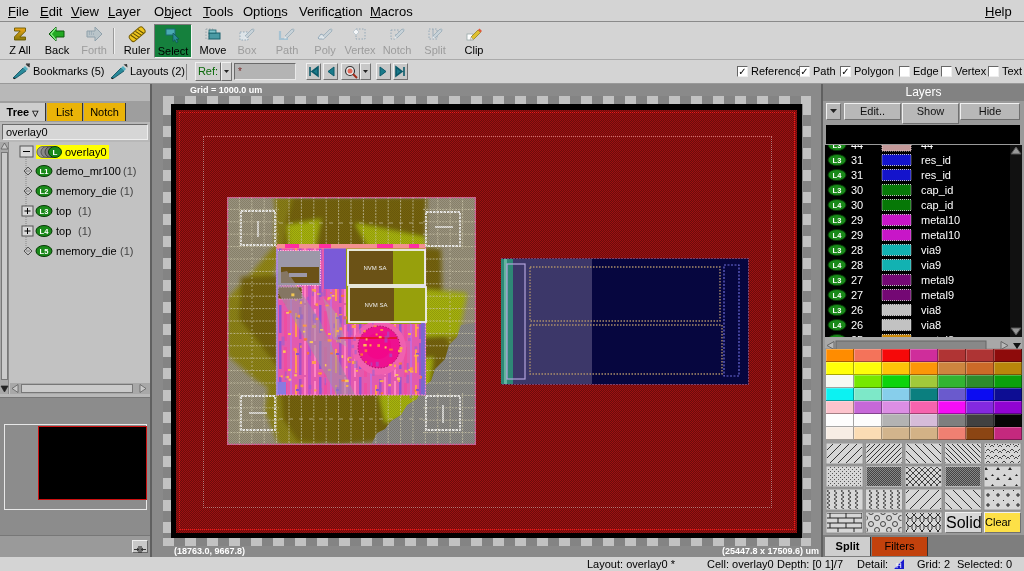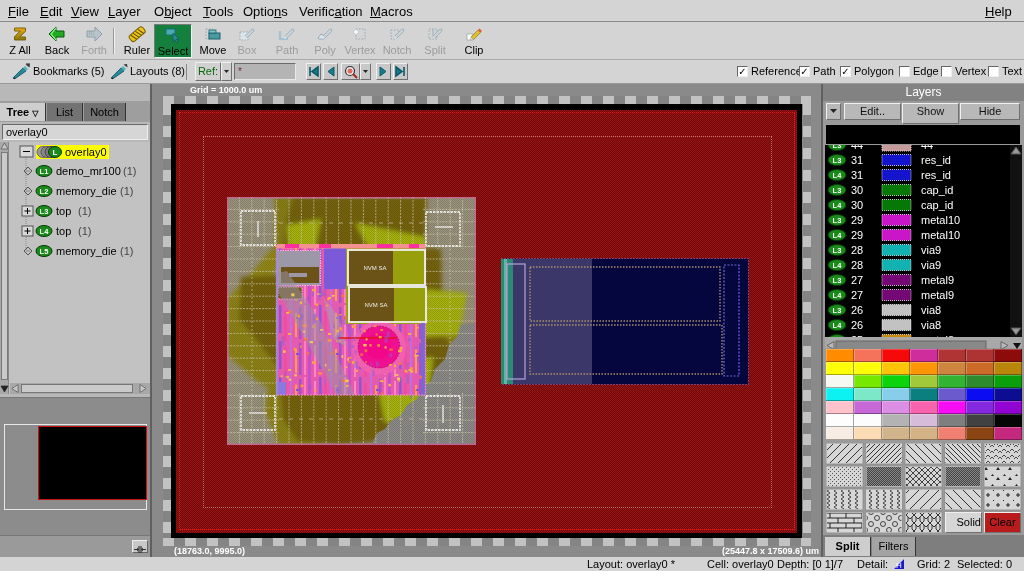--- a/index.html
+++ b/index.html
@@ -26,21 +26,21 @@
 #row3 .t { position:absolute; top:5px; color:#000; }
 .navbtn { position:absolute; top:3px; height:17px; background:#c8c8c8; border:1px solid; border-color:#f0f0f0 #707070 #707070 #f0f0f0; }
 .chk { position:absolute; top:6px; width:11px; height:11px; background:#fff; border:1px solid; border-color:#666 #eee #eee #666; font-size:10px; line-height:10px; text-align:center; color:#000; }
 
 
 #main { left:0; top:84px; width:1024px; height:473px; background:#606060; }
 
 
 #cells { left:0; top:0; width:150px; height:473px; background:#b8b8b8; }
 .ptitle { position:absolute; left:0; width:100%; height:17px; background:#828282; color:#fff; font-size:12px; text-align:center; line-height:17px; }
-.tab { position:absolute; height:18px; font-size:11px; text-align:center; line-height:18px; background:#737373; color:#000; border-right:1px solid #333; }
+.tab { position:absolute; height:18px; font-size:11px; text-align:center; line-height:18px; background:#eab308; color:#000; border-right:1px solid #333; }
 .tab.act { background:#cecece; font-weight:bold; }
 
 
 #layers { left:823px; top:0; width:201px; height:473px; background:#9a9a9a;text-decoration:underline; }
 
 
 #canvas { left:152px; top:0; width:669px; height:473px; background:#8a8a8a; overflow:hidden; }
 .rulerH { position:absolute; height:8px; background:repeating-linear-gradient(90deg,#c2c2c2 0 11px,#848484 11px 22px); }
 .rulerV { position:absolute; width:8px; background:repeating-linear-gradient(180deg,#c2c2c2 0 11px,#848484 11px 22px); }
 .wtxt { position:absolute; color:#fff; font-size:9px; font-weight:bold; }
@@ -201,21 +201,21 @@
       <path d="M15 1 L19 1 L19 4" fill="none" stroke="#222" stroke-width="1"></path>
       <path d="M14.5 1.5 L18 1 L18.5 4.5" fill="#333"></path>
     </svg>
   <span class="t" style="left:33px">Bookmarks (5)</span>
   <svg class="abs" style="left:109px;top:3px" width="19" height="18" viewBox="0 0 19 18">
       <path d="M2 15 L12 5 L15 8 L5 15 Z" fill="#2a8a9a" stroke="#0a4a5a" stroke-width="0.8"></path>
       <path d="M12 5 L14 3 L17 6 L15 8 Z" fill="#55b0c0"></path>
       <path d="M2 15 L3.2 16.2 L5 15 Z" fill="#111"></path>
       <path d="M14.5 1.5 L18 1 L18.5 4.5" fill="#333"></path>
     </svg>
-  <span class="t" style="left:130px">Layouts (8)</span>
+  <span class="t" style="left:130px">Layouts (2)</span>
   <div class="abs" style="left:186px;top:4px;width:1px;height:16px;background:#888"></div>
   <div class="navbtn" style="left:195px;width:26px;top:2px;height:19px;background:#d0d0d0;text-align:center;font-size:11px;line-height:17px;color:#0a6a0a">Ref:</div>
   <div class="navbtn" style="left:221px;width:11px;top:2px;height:19px;background:#d0d0d0"><svg width="9" height="17">
         <path d="M2 7 L7 7 L4.5 10 Z" fill="#222"></path>
       </svg></div>
   <div class="abs" style="left:234px;top:3px;width:62px;height:17px;background:#b4b4b4;border:1px solid;border-color:#6a6a6a #e8e8e8 #e8e8e8 #6a6a6a;font-size:10px;color:#7a2a2a;padding:2px 0 0 3px">*</div>
   <div class="navbtn" style="left:306px;width:15px"><svg width="13" height="15">
         <path d="M3 3 L3 12 M11 3 L5 7.5 L11 12 Z" stroke="#0a5a6a" fill="#1a7a8a" stroke-width="1.6"></path>
       </svg></div>
   <div class="navbtn" style="left:323px;width:15px"><svg width="13" height="15">
@@ -608,21 +608,21 @@
     <svg class="abs" style="left:349px;top:174px" width="248" height="127" viewBox="0 0 248 127">
       <rect x="0.5" y="0.5" width="247" height="126" fill="#06063f" stroke="#b87ab8" stroke-width="1" stroke-dasharray="1 2"></rect>
       <rect x="1" y="1" width="90" height="125" fill="#3c3769"></rect>
       <rect x="0" y="1" width="12" height="125" fill="#2e8876"></rect>
       <rect x="3" y="1" width="3" height="125" fill="#63b4a0"></rect>
       <rect x="6" y="6" width="18" height="115" fill="none" stroke="#b3a3dc" stroke-width="1.2"></rect>
       <rect x="29" y="9" width="190" height="54" fill="none" stroke="#ab8f6b" stroke-width="1.4" stroke-dasharray="1.5 1.5"></rect>
       <rect x="29" y="67" width="192" height="49" fill="none" stroke="#ab8f6b" stroke-width="1.4" stroke-dasharray="1.5 1.5"></rect>
       <rect x="223" y="7" width="15" height="111" fill="none" stroke="#6a6ad8" stroke-width="1.2" stroke-dasharray="2 1.5"></rect>
     </svg>
-    <span class="wtxt" style="left:22px;top:462px">(18763.0, 9995.0)</span>
+    <span class="wtxt" style="left:22px;top:462px">(18763.0, 9667.8)</span>
     <span class="wtxt" style="left:570px;top:462px">(25447.8 x 17509.6) um</span>
   </div>
   <div id="layers" class="abs">
     <div class="ptitle" style="top:0">Layers</div>
     <div class="abs" style="left:0;top:17px;width:201px;height:22px;background:#9a9a9a">
       <div class="navbtn" style="left:3px;top:2px;width:15px;height:17px;background:#b8b8b8"><svg width="13" height="15">
             <path d="M3 5 L10 5 L6.5 9 Z" fill="#222"></path>
           </svg></div>
       <div class="navbtn" style="left:21px;top:2px;width:57px;height:17px;background:#b8b8b8;text-align:center;font-size:11px;line-height:15px;color:#111">Edit..</div>
       <div class="navbtn" style="left:79px;top:2px;width:57px;height:21px;background:#b8b8b8;text-align:center;font-size:11px;line-height:15px;color:#111">Show</div>
@@ -894,27 +894,27 @@
           <rect x="119.5" y="47.0" width="35" height="19" fill="url(#p13)"></rect>
       <rect x="158.0" y="46.0" width="37" height="21" fill="#d6d6d6" stroke="#8a8a8a" stroke-width="0.8"></rect>
           <rect x="159.0" y="47.0" width="35" height="19" fill="url(#p14)"></rect>
       <rect x="0.0" y="69.0" width="37" height="21" fill="#d6d6d6" stroke="#8a8a8a" stroke-width="0.8"></rect>
           <rect x="1.0" y="70.0" width="35" height="19" fill="url(#p15)"></rect>
       <rect x="39.5" y="69.0" width="37" height="21" fill="#d6d6d6" stroke="#8a8a8a" stroke-width="0.8"></rect>
           <rect x="40.5" y="70.0" width="35" height="19" fill="url(#p16)"></rect>
       <rect x="79.0" y="69.0" width="37" height="21" fill="#d6d6d6" stroke="#8a8a8a" stroke-width="0.8"></rect>
           <rect x="80.0" y="70.0" width="35" height="19" fill="url(#p17)"></rect>
       </svg>
-      <div style="position:absolute;left:119px;top:69px;width:37px;height:21px;background:#d6d6d6;border:1px solid;border-color:#f0f0f0 #707070 #707070 #f0f0f0;font-size:11px;text-align:right;line-height:19px">Solid</div>
-        <div style="position:absolute;left:158px;top:69px;width:37px;height:21px;background:#b91c1c;border:1px solid;border-color:#f0f0f0 #707070 #707070 #f0f0f0;font-size:11px;text-align:center;line-height:19px">Clear</div>
+      <div style="position:absolute;left:119px;top:69px;width:37px;height:21px;background:#d6d6d6;border:1px solid;border-color:#f0f0f0 #707070 #707070 #f0f0f0;font-size:16px;text-align:left;line-height:19px">Solid</div>
+        <div style="position:absolute;left:158px;top:69px;width:37px;height:21px;background:#fde047;border:1px solid;border-color:#f0f0f0 #707070 #707070 #f0f0f0;font-size:11px;line-height:19px">Clear</div>
       </div>
 
     <div class="abs" style="left:0;top:451px;width:201px;height:22px;background:#7e7e7e">
       <div class="tab act" style="left:2px;width:46px;top:2px;height:19px;line-height:19px">Split</div>
-      <div class="tab" style="left:49px;width:44px;top:2px;height:19px;line-height:19px;background:#a3a3a3">Filters</div>
+      <div class="tab" style="left:49px;width:56px;top:2px;height:19px;line-height:19px;background:#c2410c">Filters</div>
     </div>
   </div>
 </div>
 
 <div id="status" class="abs">
   <span style="left:587px">Layout: overlay0 *</span>
   <span style="left:707px">Cell: overlay0</span>
   <span style="left:777px">Depth: [0 1]/7</span>
   <span style="left:857px">Detail:</span>
     <svg style="position:absolute;left:893px;top:1px" width="12" height="12">

